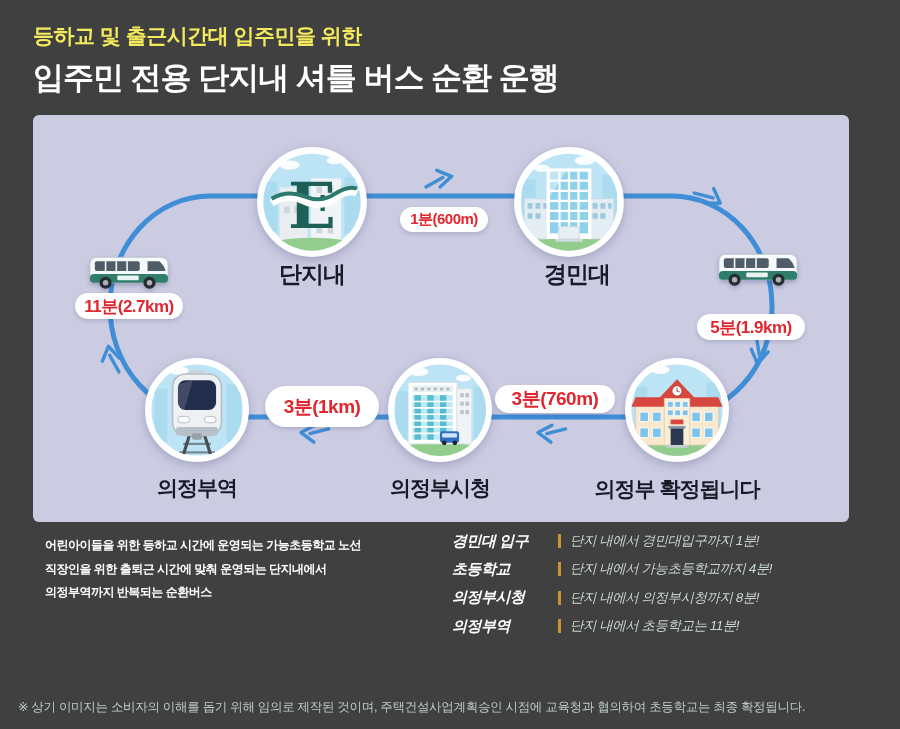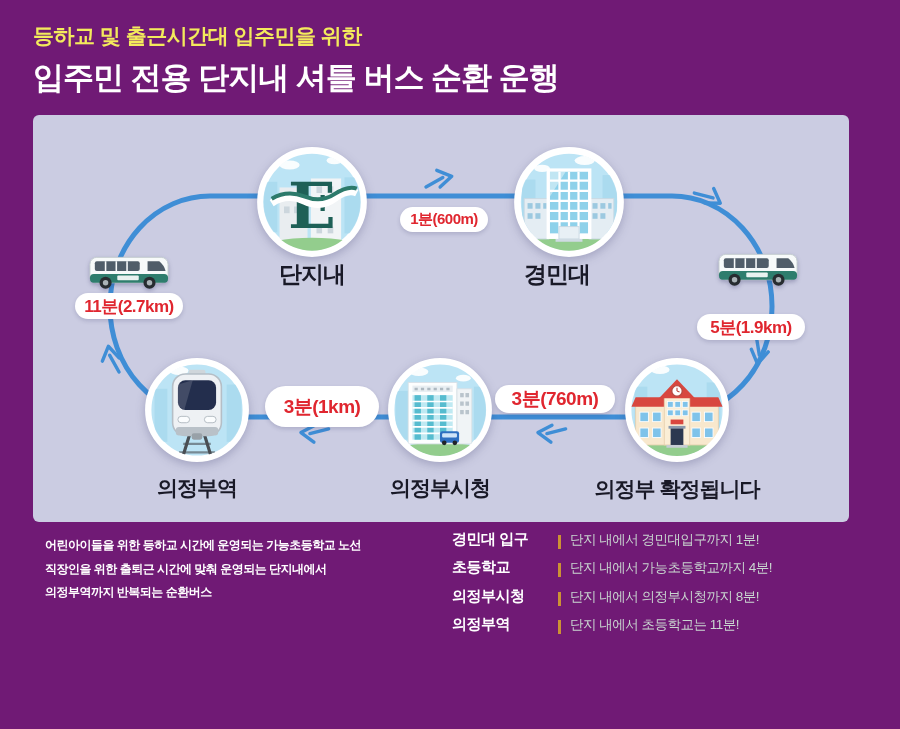--- a/index.html
+++ b/index.html
@@ -1,18 +1,18 @@
 <!DOCTYPE html>
 <html><head>
 <meta charset="utf-8">
 <style>
   * { margin:0; padding:0; box-sizing:border-box; }
   html,body { width:900px; }
   body { font-family:"Liberation Sans","DejaVu Sans",sans-serif; }
-  .page { position:relative; width:900px; height:729px; background:#701a75; overflow:hidden; }
+  .page { position:relative; width:900px; height:729px; background:#404040; overflow:hidden; }
 
   
   .hdr { position:absolute; left:33px; top:22px; }
   .hdr .sub { color:#f3ea5c; font-size:21px; font-weight:700; letter-spacing:-0.5px; }
   .hdr .ttl { margin-top:7px; color:#ffffff; font-size:31px; font-weight:800; letter-spacing:-1px;text-align:right; }
 
   
   .panel { position:absolute; left:33px; top:115px; width:816px; height:407px;
            background:#cbcce2; border-radius:6px; }
   .route-svg { position:absolute; left:0; top:0; }
@@ -21,21 +21,21 @@
   .node svg { display:block; }
   .n-danji    { left:223px; top:31px;  width:112px; height:112px; }
   .n-kyungmin { left:480px; top:31px;  width:112px; height:112px; }
   .n-station  { left:111px; top:242px; width:106px; height:106px; }
   .n-cityhall { left:354px; top:242px; width:106px; height:106px; }
   .n-school   { left:591px; top:242px; width:106px; height:106px; }
 
   .nlabel { position:absolute; color:#191927; font-weight:900; text-align:center;
             letter-spacing:-1px; white-space:nowrap; }
   .l-danji    { left:203px; top:144px; width:152px; font-size:23px; }
-  .l-kyungmin { left:448px; top:144px; width:152px; font-size:23px; }
+  .l-kyungmin { left:468px; top:144px; width:152px; font-size:23px; }
   .l-station  { left:88px;  top:359px; width:152px; font-size:21px; }
   .l-cityhall { left:331px; top:359px; width:152px; font-size:21px; }
   .l-school   { left:544px; top:360px; width:200px; font-size:21px; }
 
   .pill { position:absolute; background:#ffffff; border-radius:999px;
           color:#e0262f; font-weight:800; text-align:center; letter-spacing:-0.5px;
           box-shadow:0 2px 4px rgba(40,40,90,.18); display:flex; align-items:center; justify-content:center; }
   .p-1 { left:367px; top:92px;  width:88px;  height:25px; font-size:15px; }
   .p-2 { left:664px; top:177px; width:108px; height:26px; font-size:17px;margin-top:22px; }
   .p-3 { left:42px;  top:178px; width:108px; height:26px; font-size:17px; }
@@ -45,21 +45,21 @@
   .bus { position:absolute; width:82px; height:40px; filter:drop-shadow(0 2px 2px rgba(40,40,90,.3)); }
   .bus-left  { left:55px;  top:137px; }
   .bus-right { left:684px; top:134px; }
 
   
   .desc { position:absolute; left:45px; top:534px; color:#ffffff;
           font-size:12px; font-weight:700; line-height:23.5px; letter-spacing:-0.5px; }
 
   
   .sched { position:absolute; left:452px; top:533px; }
-  .srow { display:flex; align-items:flex-end; height:16px; margin-bottom:12.4px; }
+  .srow { display:flex; align-items:center; height:16px; margin-bottom:12.4px;font-style:italic; }
   .srow .lab { width:106px; color:#ffffff; font-size:15px; font-weight:800; letter-spacing:-0.5px; }
   .srow .bar { width:3px; height:14px; background:#cc9234; margin-right:9px; }
   .srow .txt { color:#c9d6d0; font-size:13.5px; letter-spacing:-0.5px; }
 
   
   .foot { position:absolute; left:18px; top:699px; color:#bfcdc7; font-size:12.5px; letter-spacing:-0.3px; }
 </style>
 </head>
 <body>
 
@@ -347,14 +347,15 @@
       <span class="bar"></span>
       <span class="txt">단지 내에서 의정부시청까지 8분!</span>
     </div>
     <div class="srow">
       <span class="lab">의정부역</span>
       <span class="bar"></span>
       <span class="txt">단지 내에서 초등학교는 11분!</span>
     </div>
   </div>
 
+  <div class="foot">※ 상기 이미지는 소비자의 이해를 돕기 위해 임의로 제작된 것이며, 주택건설사업계획승인 시점에 교육청과 협의하여 초등학교는 최종 확정됩니다.</div>
 
 </div>
 
 </body></html>

